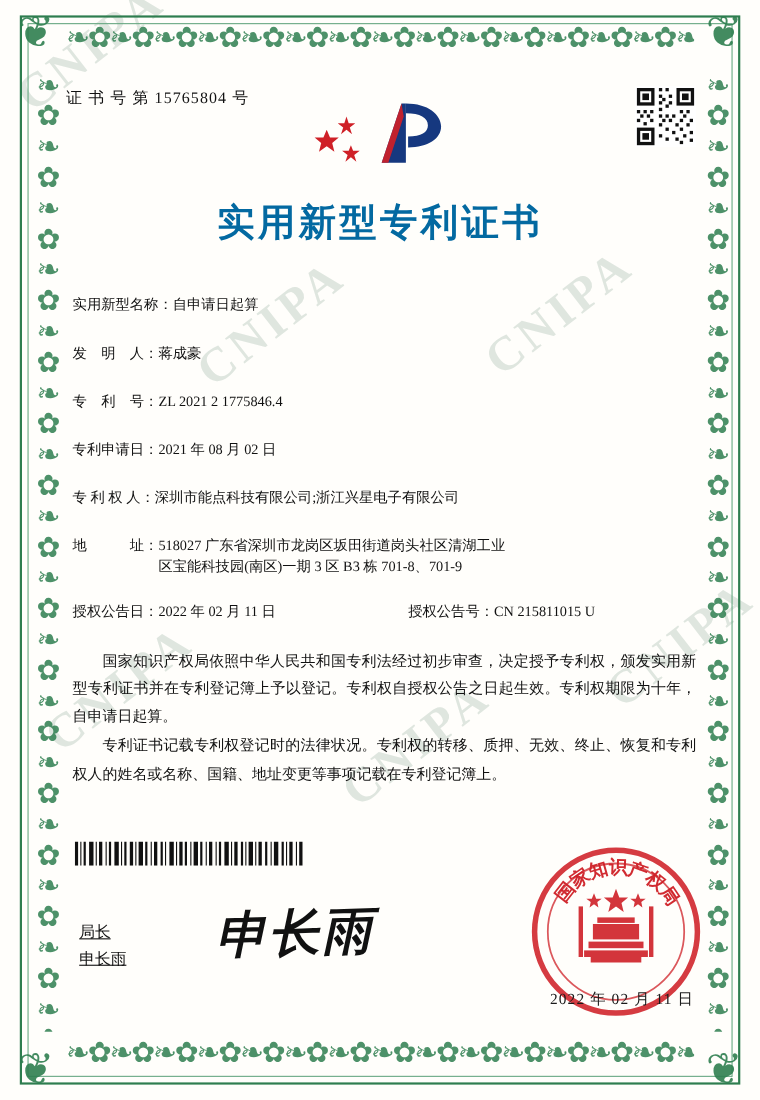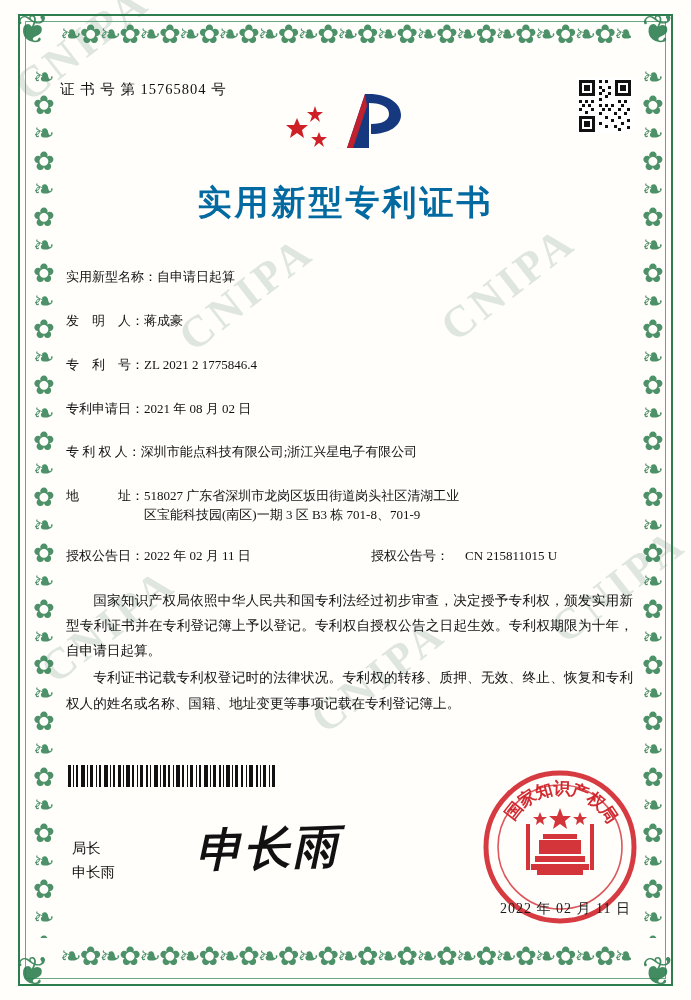--- a/index.html
+++ b/index.html
@@ -163,21 +163,21 @@
   }
   .row-split {
     display: flex;
     margin-bottom: 22px;
     line-height: 1.45;
   }
   .row-split .half {
     display: flex;
   }
   .row-split .half.left { flex: 0 0 54%; }
-  .row-split .half.right { flex: 1 1 auto; gap: 16px; }
+  .row-split .half.right { flex: 1 1 auto; }
 
   
   .paras {
     position: absolute;
     left: 66px;
     right: 58px;
     top: 588px;
     font-size: 13.6px;
     line-height: 1.85;
     text-align: justify;
@@ -196,20 +196,21 @@
     height: 22px;
   }
 
   
   .sig-block {
     position: absolute;
     left: 72px;
     top: 836px;
     font-size: 14.3px;
     line-height: 1.7;
+    text-decoration: underline;
   }
   .sig-script {
     position: absolute;
     left: 196px;
     top: 818px;
     font-family: "DejaVu Serif", serif;
     font-size: 46px;
     font-style: italic;
     font-weight: 700;
     color: #111;

